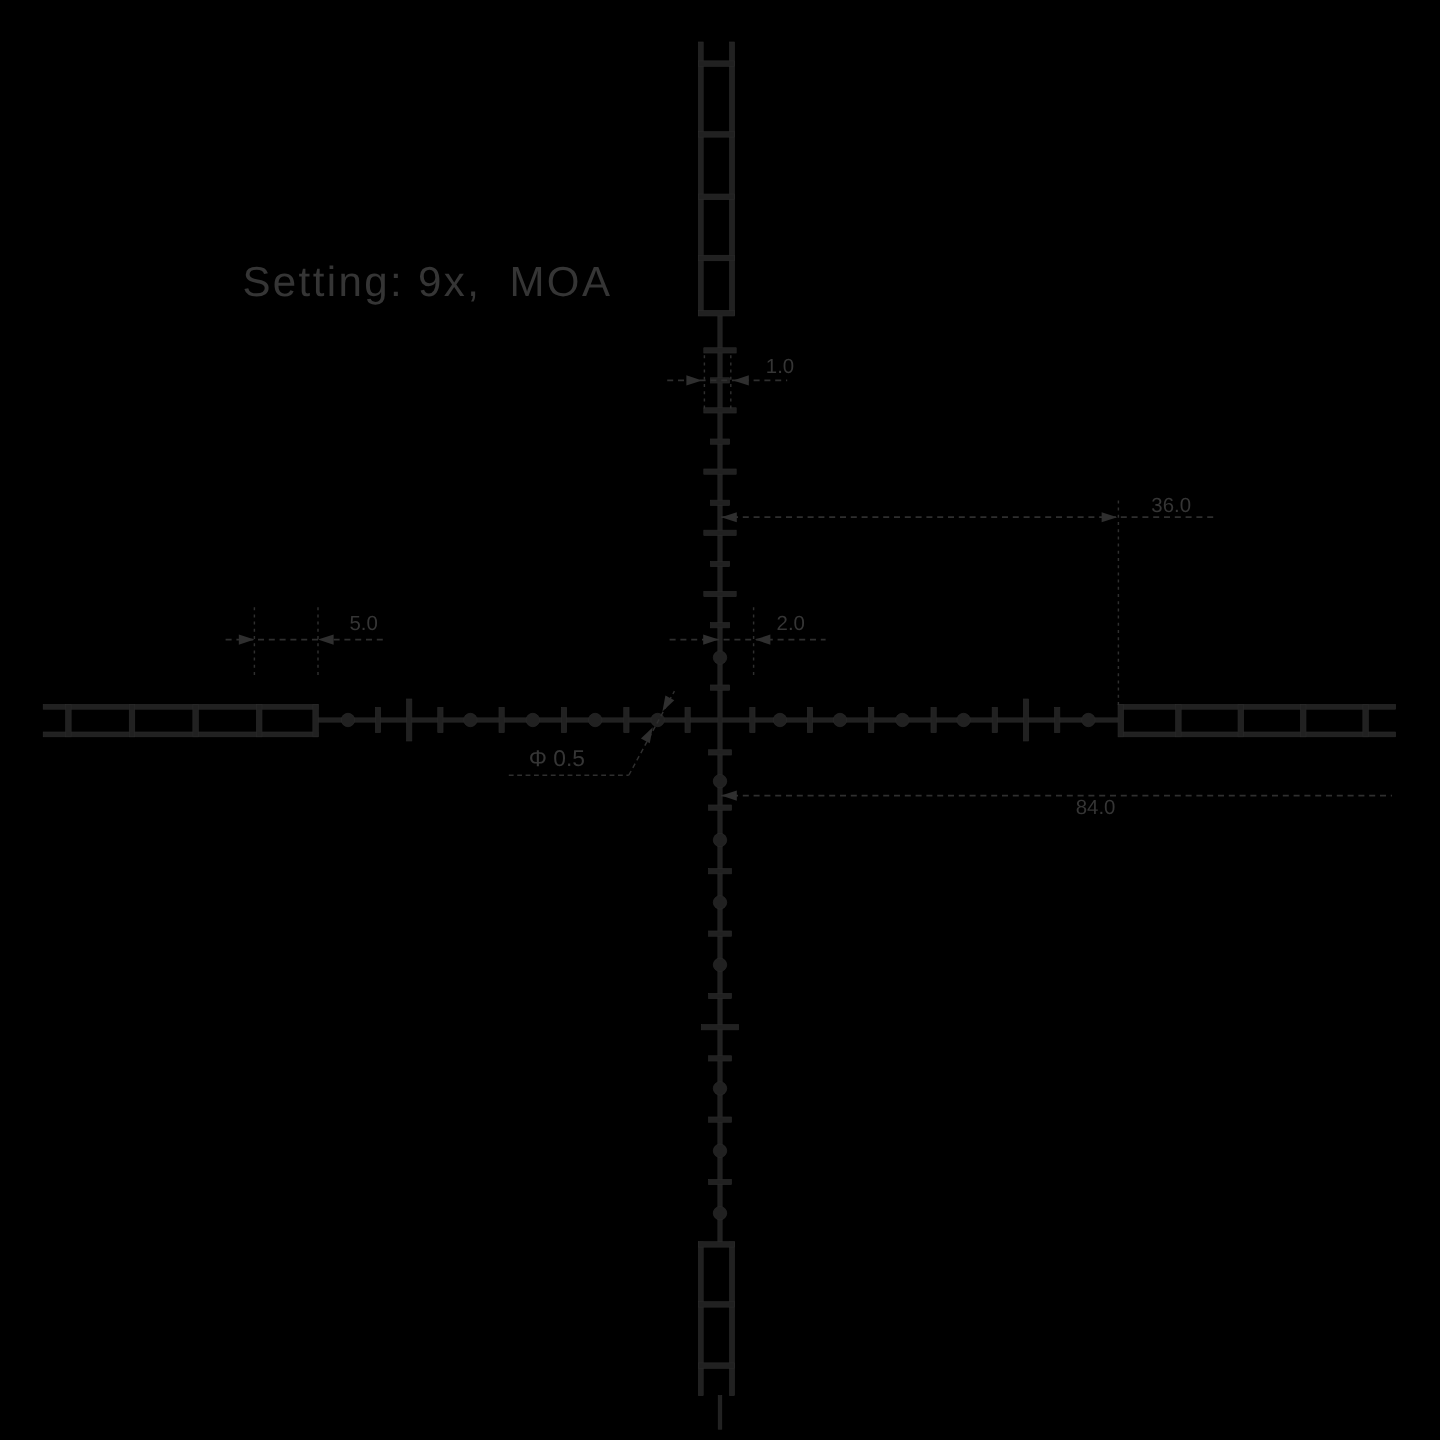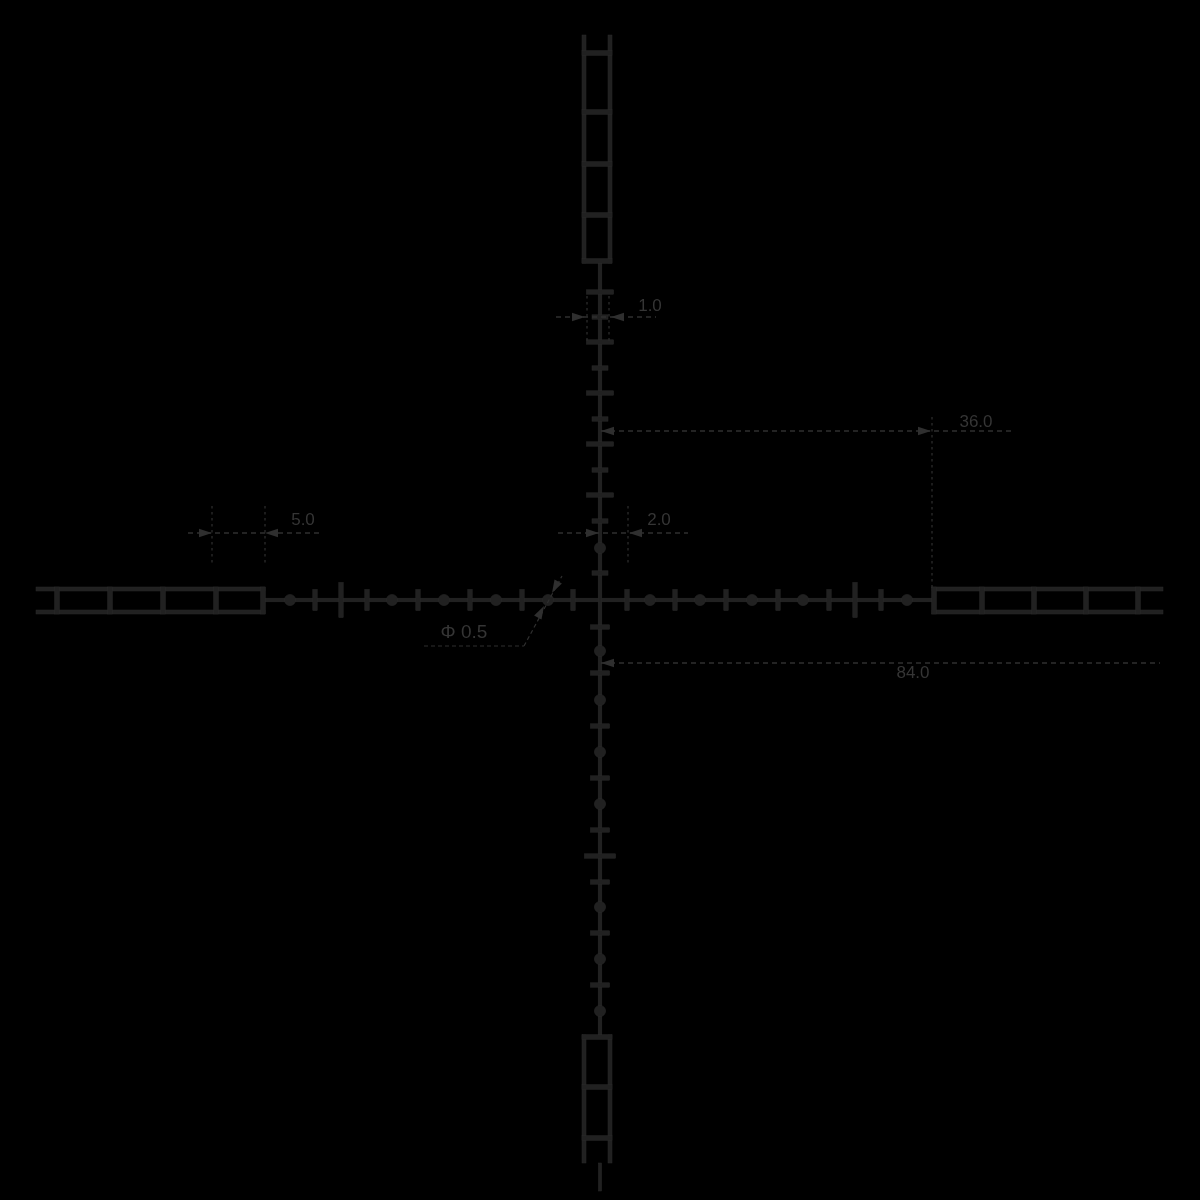--- a/index.html
+++ b/index.html
@@ -130,13 +130,14 @@
       </g>
     <g id="labels">
       <text x="650" y="311" class="lbl">1.0</text>
       <text x="659" y="525" class="lbl">2.0</text>
       <text x="303" y="525" class="lbl">5.0</text>
       <text x="976" y="427" class="lbl">36.0</text>
       <text x="913" y="678" class="lbl">84.0</text>
       <text x="464" y="638" class="lbl-big">Φ 0.5</text>
     </g>
   </svg>
+  <div class="title">Setting: 9x,  MOA</div>
 </div>
 
 </body></html>

